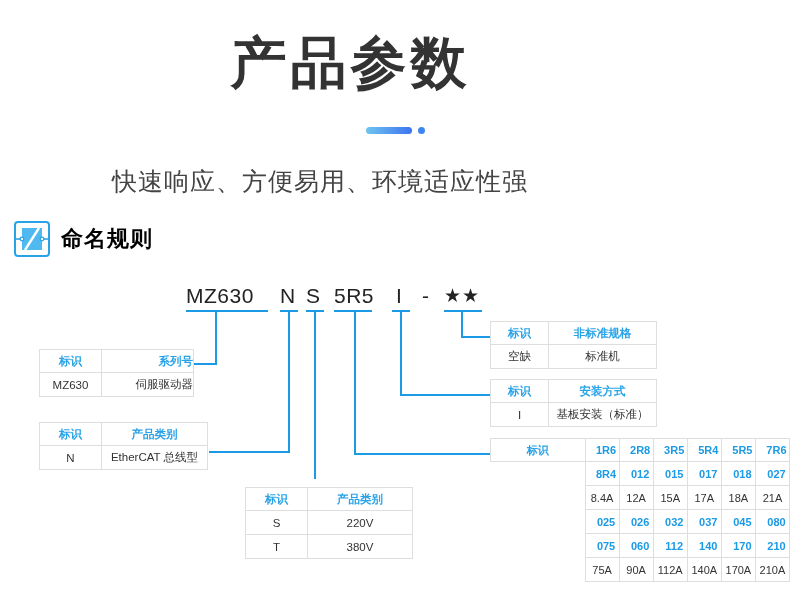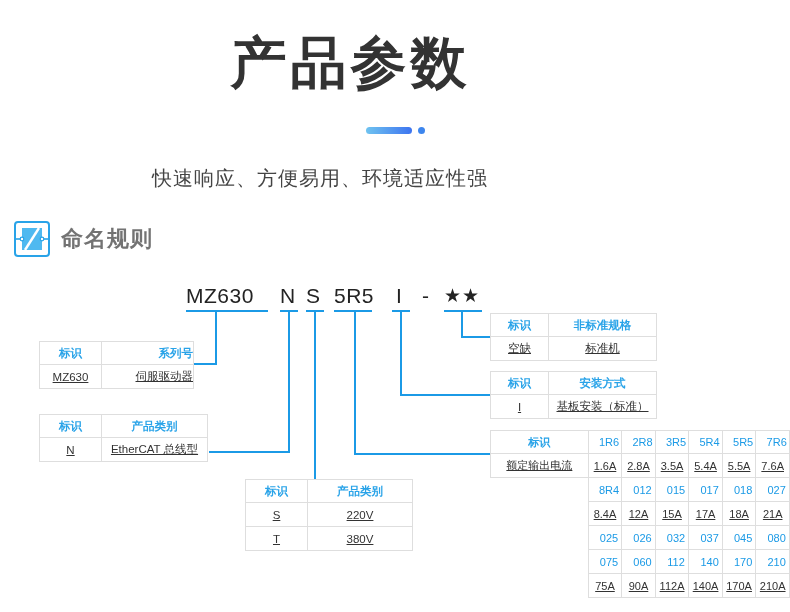--- a/index.html
+++ b/index.html
@@ -47,41 +47,41 @@
   .divider-dot {
     width: 7px; height: 7px;
     border-radius: 50%;
     background: #3d86ee;
   }
   .hero-sub {
     position: absolute;
     left: 0; top: 165px;
     width: 640px;
     text-align: center;
-    font-size: 20px;
+    font-size: 25px;
     color: #444444;
     letter-spacing: 1px;
   }
 
   
   .section-head {
     position: absolute;
     left: 14px; top: 221px;
     display: flex;
     align-items: center;
     gap: 11px;
   }
   .sec-icon {
     width: 36px; height: 36px;
     display: block;
   }
   .sec-title {
     font-size: 22px;
     font-weight: bold;
-    color: #737373;
+    color: #000000;
     letter-spacing: 1px;
   }
 
   
   .diagram {
     position: absolute;
     left: 0; top: 0;
     width: 790px; height: 612px;
     pointer-events: none;
   }
@@ -102,37 +102,37 @@
     line-height: 26px;
   }
   .code-stars { font-size: 19px; letter-spacing: 1px; }
 
   
   table.tbl {
     position: absolute;
     border-collapse: collapse;
     background: #ffffff;
     font-size: 11.5px;
+    margin-top: 8px;
   }
   table.tbl th, table.tbl td {
     border: 1px solid #dedede;
     text-align: center;
     vertical-align: middle;
     font-weight: normal;
     white-space: nowrap;
   }
   table.tbl th {
     color: #29a3e8;
     font-weight: bold;
     height: 23px;
   }
   table.tbl td {
     color: #333333;
     height: 24px;
-    text-decoration: underline;
   }
 
   
   #tbl-series  { left: 39px;  top: 341px; }
   #tbl-series th:nth-child(1), #tbl-series td:nth-child(1) { width: 62px; }
   #tbl-series th:nth-child(2), #tbl-series td:nth-child(2) { width: 92px; text-align: right; }
 
   #tbl-type    { left: 39px;  top: 414px; }
   #tbl-type th:nth-child(1), #tbl-type td:nth-child(1) { width: 62px; }
   #tbl-type th:nth-child(2), #tbl-type td:nth-child(2) { width: 106px; }
@@ -146,21 +146,21 @@
   #tbl-nonstd th:nth-child(2), #tbl-nonstd td:nth-child(2) { width: 108px; }
 
   #tbl-mount   { left: 490px; top: 371px; }
   #tbl-mount th:nth-child(1), #tbl-mount td:nth-child(1) { width: 58px; }
   #tbl-mount th:nth-child(2), #tbl-mount td:nth-child(2) { width: 108px; }
 
   #tbl-current { left: 490px; top: 430px; font-size: 11px; }
   #tbl-current td.lbl, #tbl-current th.lbl { width: 108px; }
   #tbl-current td.v, #tbl-current th.v { width: 35px; }
   #tbl-current td.blank { border: none; background: transparent; }
-  #tbl-current th.v { color: #1b9ae6; font-weight: normal; padding-left: 8px; }
+  #tbl-current th.v { color: #1b9ae6; font-weight: bold; padding-left: 8px; }
   #tbl-current td.v { color: #333333; }
 </style>
 </head>
 <body>
 
 <div id="page">
 
   <div class="hero-title">产品参数</div>
 
   <div class="divider-wrap">
@@ -296,29 +296,20 @@
         <tr>
           <th class="lbl">标识</th>
           <th class="v">1R6</th>
           <th class="v">2R8</th>
           <th class="v">3R5</th>
           <th class="v">5R4</th>
           <th class="v">5R5</th>
           <th class="v">7R6</th>
         </tr>
         <tr>
-          <td class="lbl">额定输出电流</td>
-          <td class="v">1.6A</td>
-          <td class="v">2.8A</td>
-          <td class="v">3.5A</td>
-          <td class="v">5.4A</td>
-          <td class="v">5.5A</td>
-          <td class="v">7.6A</td>
-        </tr>
-        <tr>
           <td class="lbl blank"></td>
           <th class="v">8R4</th>
           <th class="v">012</th>
           <th class="v">015</th>
           <th class="v">017</th>
           <th class="v">018</th>
           <th class="v">027</th>
         </tr>
         <tr>
           <td class="lbl blank"></td>

